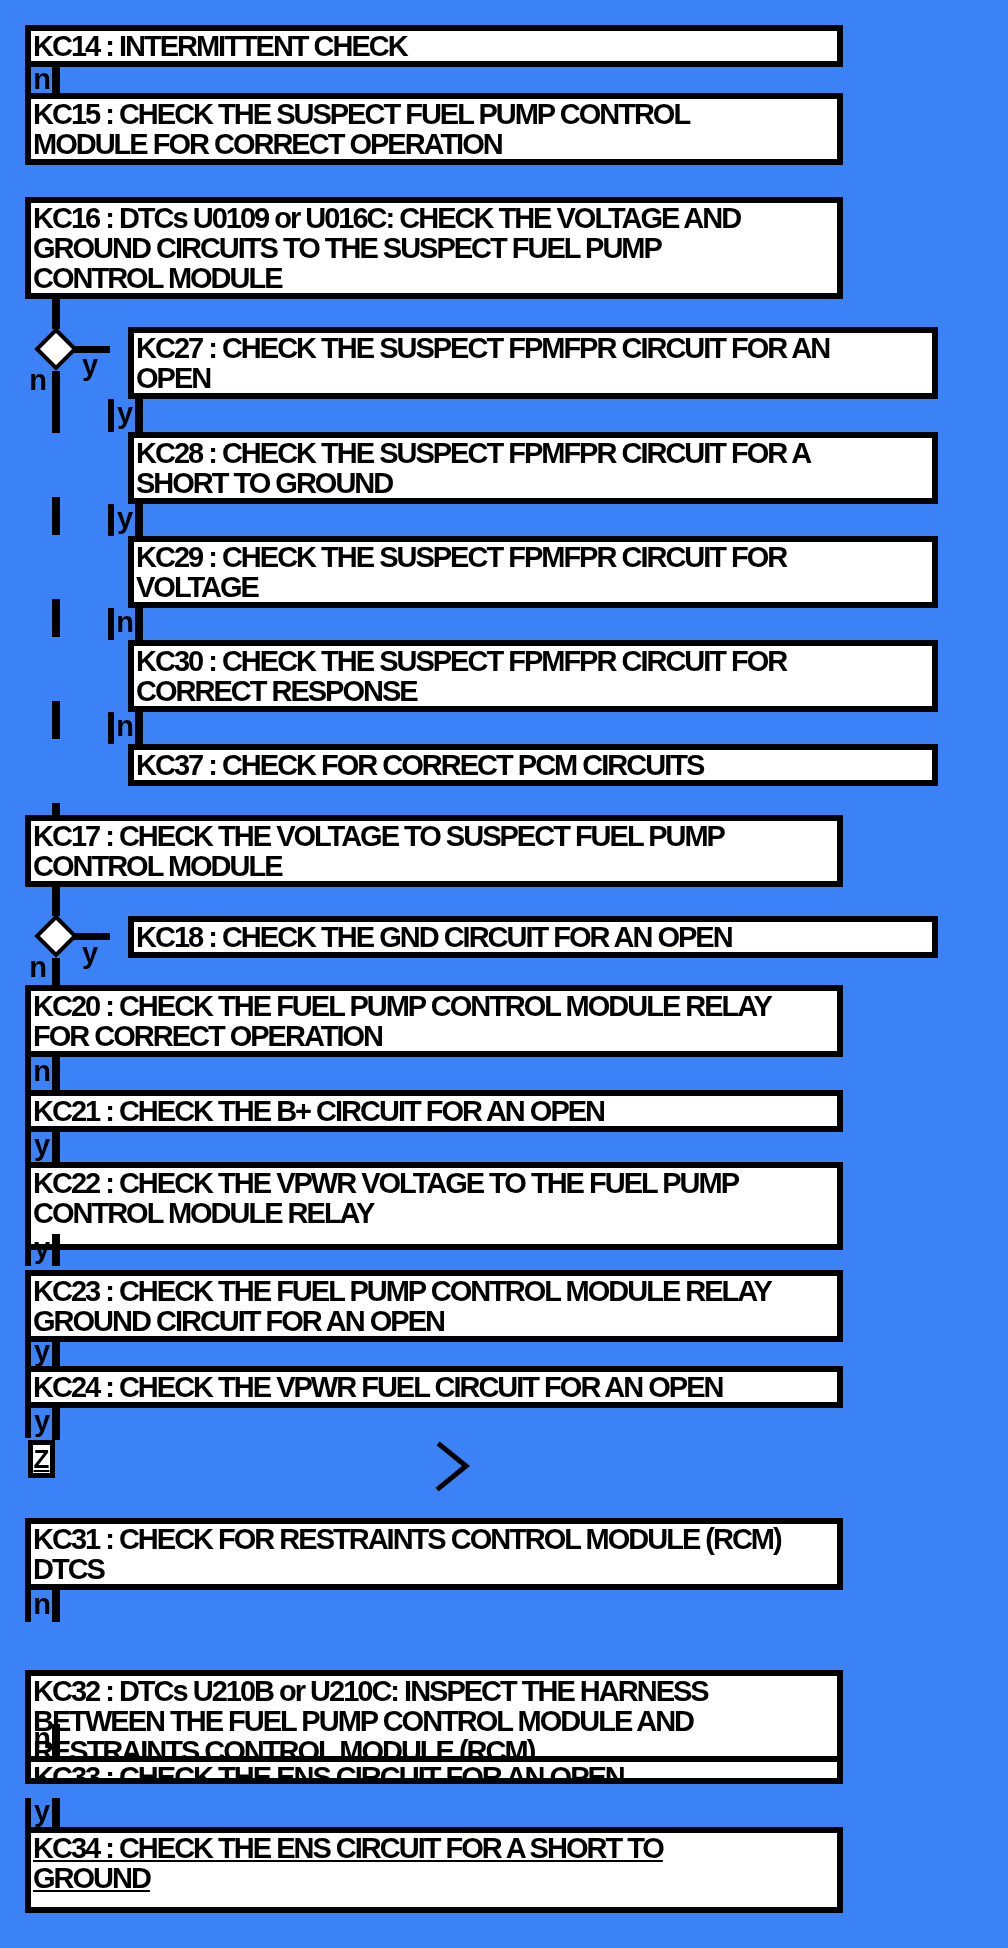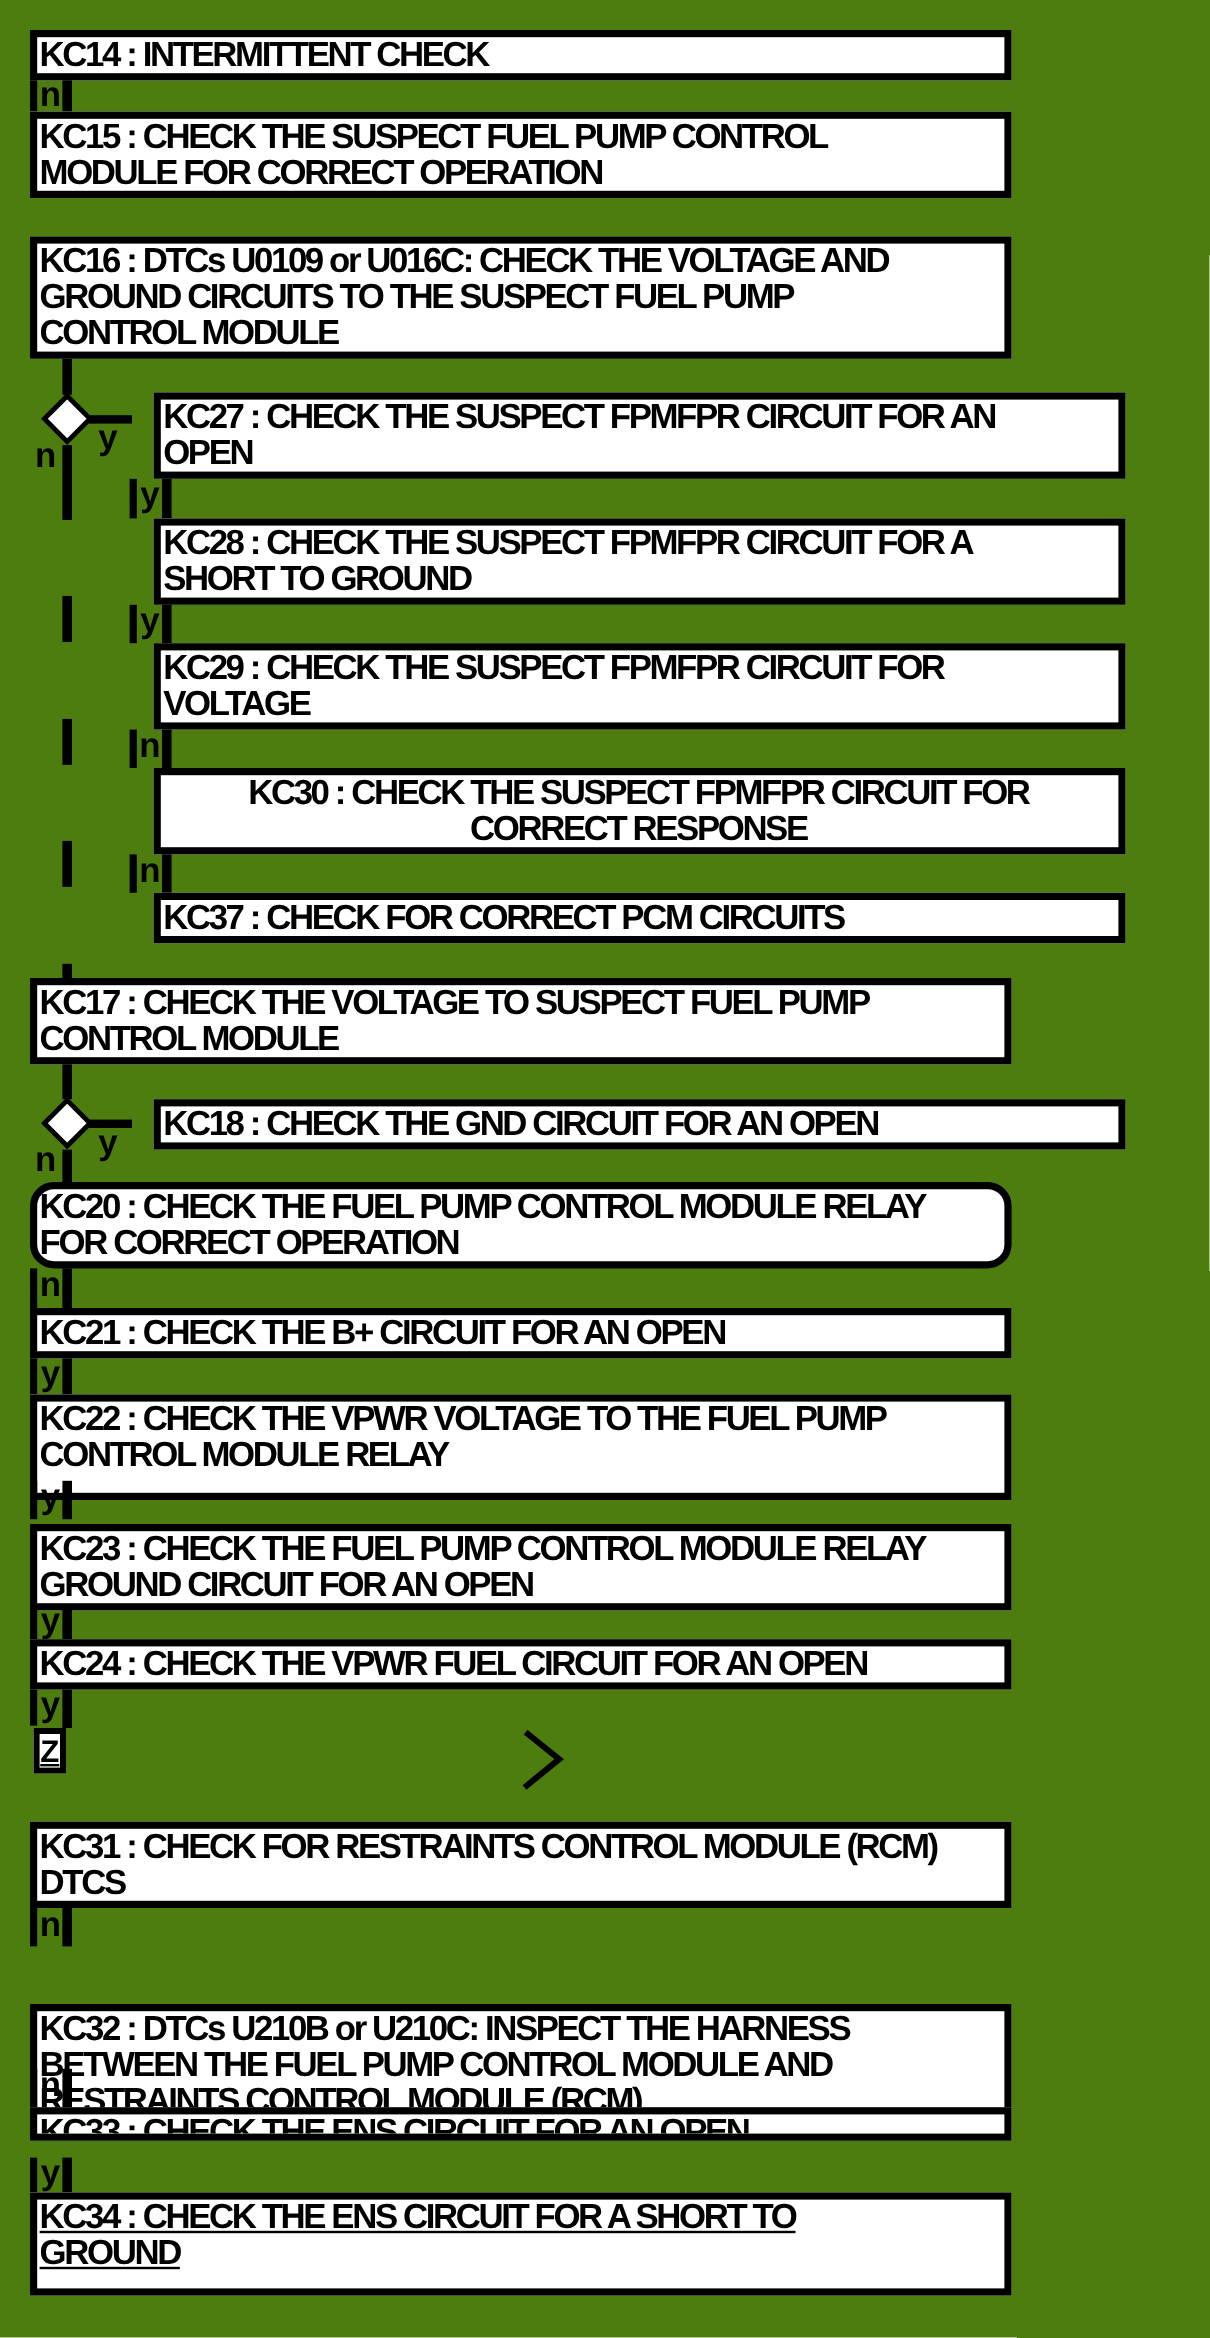--- a/index.html
+++ b/index.html
@@ -1,16 +1,16 @@
 <!DOCTYPE html>
 <html><head>
 <meta charset="utf-8">
 <style>
   html,body{margin:0;padding:0;background:#fff;}
-  #canvas{position:relative;width:1008px;height:1948px;background:#4d7c0f;
+  #canvas{position:relative;width:1008px;height:1948px;background:#3b82f6;
           font-family:"Liberation Sans","DejaVu Sans",sans-serif;color:#000;}
   *{box-sizing:border-box;}
   .box{position:absolute;border:6px solid #000;background:#fff;
        font-weight:700;font-size:29px;line-height:30px;letter-spacing:-2px;
        padding:0 4px 0 2px;white-space:pre;overflow:hidden;}
   .main{left:25px;width:818px;}
   .sub{left:108px;width:810px;margin-left:20px;}
   .vline{position:absolute;left:52px;width:8px;background:#000;}
   .vline.sub-v{left:135px;}
   .leftbar{position:absolute;left:25px;width:6px;background:#000;}
@@ -64,21 +64,21 @@
   <div class="leftbar sub-b" style="top:504px;height:32px;"></div>
   <div class="vline sub-v" style="top:504px;height:32px;"></div>
   <div class="branch" style="left:113px;top:505px;">y</div>
 
   <div class="box sub" style="top:536px;height:72px;"><span>KC29 : CHECK THE SUSPECT FPMFPR CIRCUIT FOR
 VOLTAGE</span></div>
   <div class="leftbar sub-b" style="top:608px;height:32px;"></div>
   <div class="vline sub-v" style="top:608px;height:32px;"></div>
   <div class="branch" style="left:113px;top:609px;">n</div>
 
-  <div class="box sub" style="top:640px;height:72px;text-align:center;"><span>KC30 : CHECK THE SUSPECT FPMFPR CIRCUIT FOR
+  <div class="box sub" style="top:640px;height:72px;"><span>KC30 : CHECK THE SUSPECT FPMFPR CIRCUIT FOR
 CORRECT RESPONSE</span></div>
   <div class="leftbar sub-b" style="top:712px;height:32px;"></div>
   <div class="vline sub-v" style="top:712px;height:32px;"></div>
   <div class="branch" style="left:113px;top:713px;">n</div>
 
   <div class="box sub" style="top:744px;height:42px;"><span>KC37 : CHECK FOR CORRECT PCM CIRCUITS</span></div>
 
   <div class="box main" style="top:815px;height:72px;"><span>KC17 : CHECK THE VOLTAGE TO SUSPECT FUEL PUMP
 CONTROL MODULE</span></div>
   <div class="vline" style="top:887px;height:29px;"></div>
@@ -86,21 +86,21 @@
   <svg class="diamond" style="left:34px;top:914px;" viewBox="0 0 44 44">
     <polygon points="22,3 41,22 22,41 3,22" fill="#fff" stroke="#000" stroke-width="4"></polygon>
   </svg>
   <div class="hline" style="left:74px;top:933px;width:36px;"></div>
   <div class="branch" style="left:78px;top:940px;">y</div>
   <div class="branch" style="left:26px;top:954px;">n</div>
   <div class="vline" style="top:958px;height:27px;"></div>
 
   <div class="box sub" style="top:916px;height:42px;"><span>KC18 : CHECK THE GND CIRCUIT FOR AN OPEN</span></div>
 
-  <div class="box main" style="top:985px;height:72px;border-radius:20px;"><span>KC20 : CHECK THE FUEL PUMP CONTROL MODULE RELAY
+  <div class="box main" style="top:985px;height:72px;"><span>KC20 : CHECK THE FUEL PUMP CONTROL MODULE RELAY
 FOR CORRECT OPERATION</span></div>
   <div class="leftbar" style="top:1057px;height:33px;"></div>
   <div class="vline" style="top:1057px;height:33px;"></div>
   <div class="branch" style="left:30px;top:1058px;">n</div>
 
   <div class="box main" style="top:1090px;height:42px;"><span>KC21 : CHECK THE B+ CIRCUIT FOR AN OPEN</span></div>
   <div class="leftbar" style="top:1132px;height:30px;"></div>
   <div class="vline" style="top:1132px;height:30px;"></div>
   <div class="branch" style="left:30px;top:1132px;">y</div>
 

